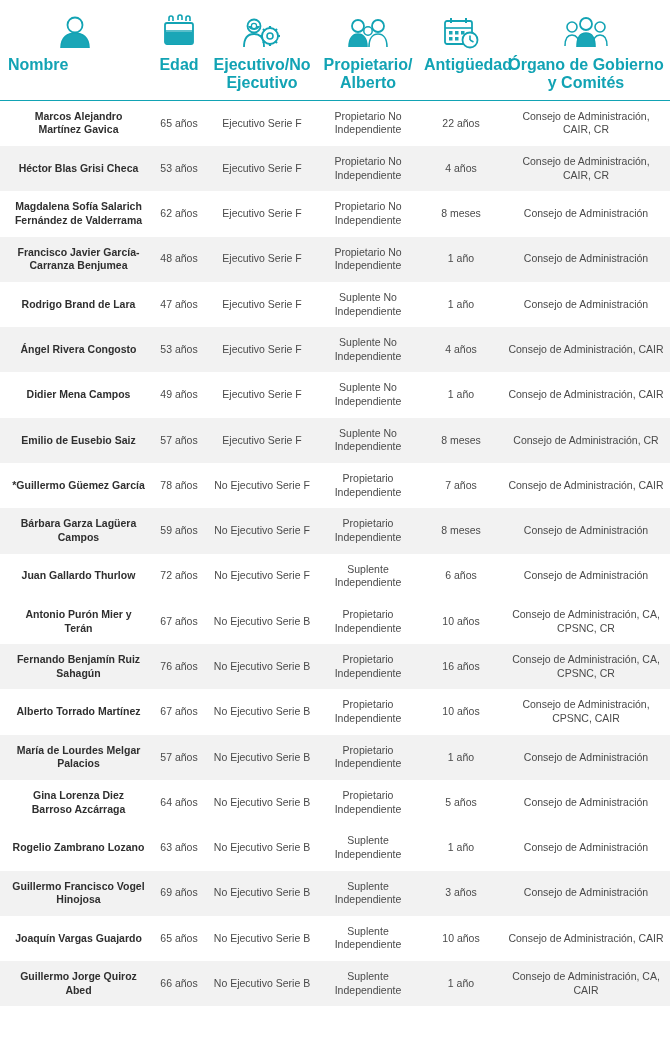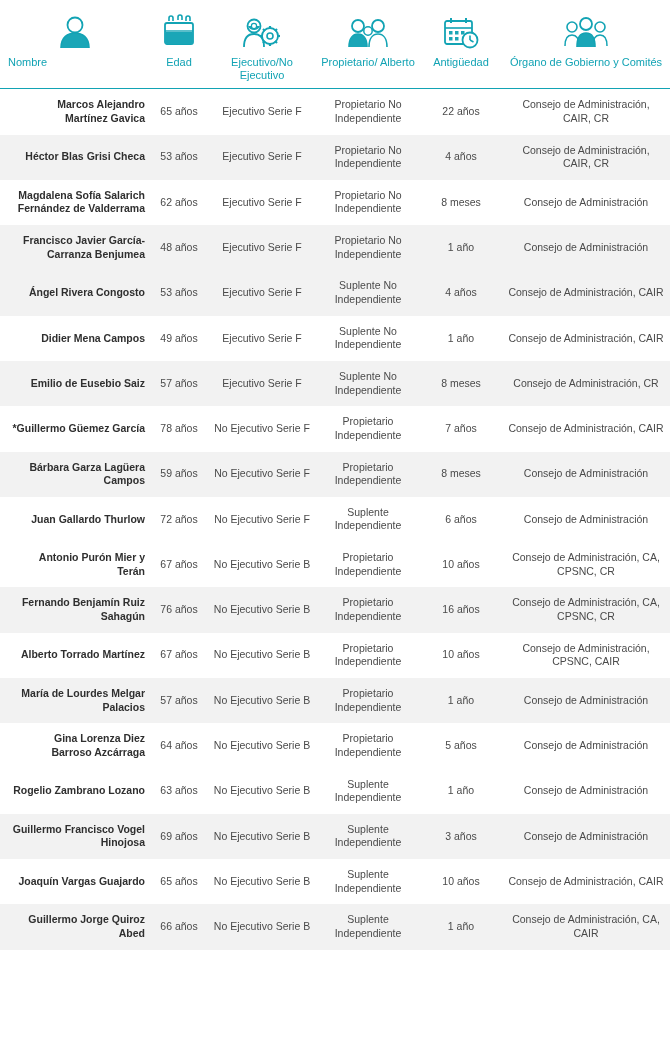--- a/index.html
+++ b/index.html
@@ -28,22 +28,22 @@
     height: 44px;
   }
   .icon-wrap {
     display: block;
     text-align: center;
     line-height: 0;
   }
   
   .head-row td {
     color: #12a3b4;
-    font-size: 11px;
-    font-weight: normal;
+    font-size: 16px;
+    font-weight: bold;
     text-align: center;
     vertical-align: top;
     padding: 2px 4px 7px 4px;
     line-height: 1.15;
     border-bottom: 1.5px solid #12a3b4;
     background: #ffffff;
   }
   .head-row td.left {
     text-align: left;
     padding-left: 8px;
@@ -51,21 +51,21 @@
   
   .body-row td {
     font-size: 10.5px;
     line-height: 1.3;
     padding: 9px 5px;
     text-align: center;
     vertical-align: middle;
     color: #4a4a4a;
   }
   .body-row td.name {
-    text-align: right;
+    text-align: center;
     padding-left: 12px;
     font-weight: bold;
     color: #2f2f2f;
   }
   .body-row.alt td {
     background: #f2f2f2;
   }
   .body-row.plain td {
     background: #ffffff;
   }
@@ -212,20 +212,28 @@
         <td>Consejo de Administración</td>
       </tr>
       <tr class="body-row alt">
         <td class="name">Francisco Javier García-Carranza Benjumea</td>
         <td>48 años</td>
         <td>Ejecutivo Serie F</td>
         <td>Propietario No Independiente</td>
         <td>1 año</td>
         <td>Consejo de Administración</td>
       </tr>
+      <tr class="body-row plain">
+        <td class="name">Rodrigo Brand de Lara</td>
+        <td>47 años</td>
+        <td>Ejecutivo Serie F</td>
+        <td>Suplente No Independiente</td>
+        <td>1 año</td>
+        <td>Consejo de Administración</td>
+      </tr>
       <tr class="body-row alt">
         <td class="name">Ángel Rivera Congosto</td>
         <td>53 años</td>
         <td>Ejecutivo Serie F</td>
         <td>Suplente No Independiente</td>
         <td>4 años</td>
         <td>Consejo de Administración, CAIR</td>
       </tr>
       <tr class="body-row plain">
         <td class="name">Didier Mena Campos</td>

